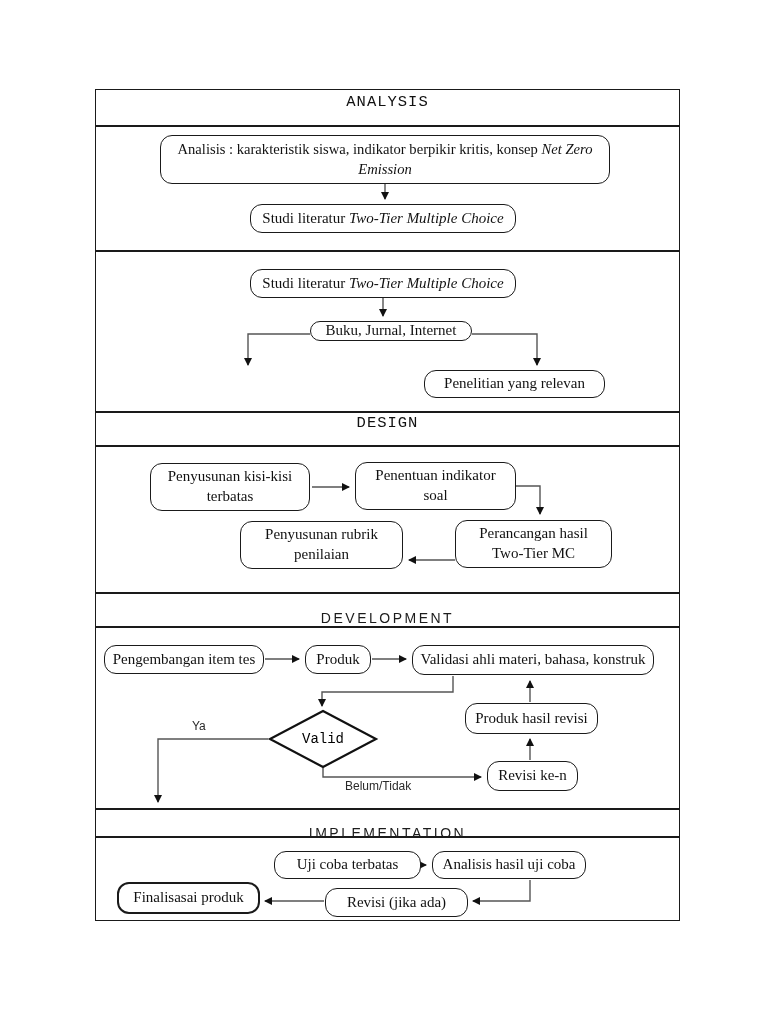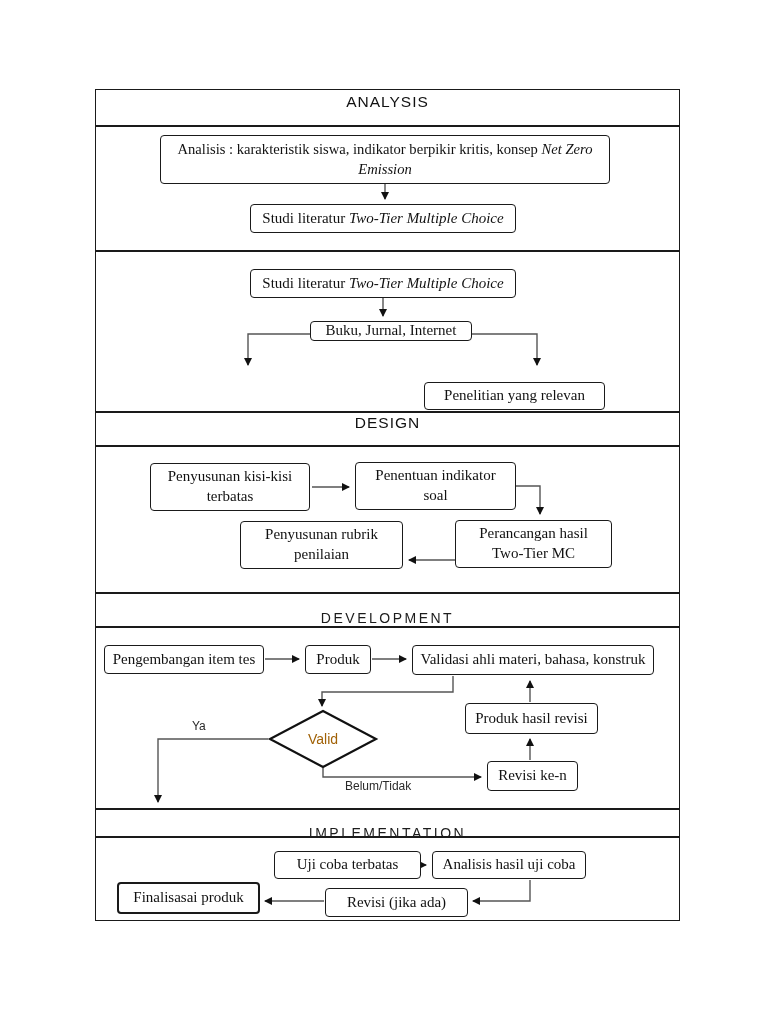--- a/index.html
+++ b/index.html
@@ -2,29 +2,29 @@
 <html><head>
 <meta charset="utf-8">
 <style>
   html,body{margin:0;padding:0;background:#ffffff;}
   .page{position:relative;width:768px;height:1024px;background:#ffffff;overflow:hidden;
         font-family:"Liberation Serif", serif;color:#111;}
   .frame{position:absolute;left:95px;top:89px;width:585px;height:832px;
          border:1.6px solid #1a1a1a;box-sizing:border-box;}
   .sep{position:absolute;left:95px;width:585px;height:1.6px;background:#1a1a1a;}
   .sec-head{position:absolute;left:95px;width:585px;text-align:center;}
-  .sec-serif{font-family:Liberation Sans, sans-serif;font-size:15.5px;letter-spacing:1px;}
+  .sec-serif{font-family:Liberation Mono, monospace;font-size:15.5px;letter-spacing:1px;}
   .sec-sans{font-family:"Liberation Sans", sans-serif;font-size:14px;letter-spacing:2.5px;color:#1c1c1c;margin-top:14px;}
-  .fbox{position:absolute;box-sizing:border-box;border:1.6px solid #1a1a1a;border-radius:4px;
+  .fbox{position:absolute;box-sizing:border-box;border:1.6px solid #1a1a1a;border-radius:12px;
         background:#ffffff;display:flex;align-items:center;justify-content:center;
         text-align:center;font-size:15px;line-height:1.32;padding:1px 6px;}
   .fbox .it{font-style:italic;}
   .fbox-bold{border-width:2.4px;text-align:right;}
   .flowlabel{position:absolute;font-family:"Liberation Sans", sans-serif;font-size:12px;color:#2a2a2a;}
-  .diamond-label{position:absolute;font-family:Liberation Sans, sans-serif;font-size:14px;color:#a16207;
+  .diamond-label{position:absolute;font-family:Liberation Mono, monospace;font-size:14px;color:#000000;
                  text-align:center;}
   svg.connectors{position:absolute;left:0;top:0;pointer-events:none;}
 </style>
 </head>
 <body>
 
 <div class="page">
 
   <div class="frame"></div>
   <div class="sep" style="top:125px"></div>
@@ -76,21 +76,21 @@
   <div class="fbox" style="left:250px;top:204px;width:266px;height:29px">
     <span><span>Studi literatur</span>
       <span class="it">Two-Tier Multiple Choice</span></span>
   </div>
 
   <div class="fbox" style="left:250px;top:269px;width:266px;height:29px">
     <span><span>Studi literatur</span>
       <span class="it">Two-Tier Multiple Choice</span></span>
   </div>
   <div class="fbox" style="left:310px;top:321px;width:162px;height:20px">Buku, Jurnal, Internet</div>
-  <div class="fbox" style="left:424px;top:382px;width:181px;height:28px">Penelitian yang relevan</div>
+  <div class="fbox" style="left:424px;top:370px;width:181px;height:28px">Penelitian yang relevan</div>
 
   <div class="fbox" style="left:150px;top:463px;width:160px;height:48px">Penyusunan kisi-kisi terbatas</div>
   <div class="fbox" style="left:355px;top:462px;width:161px;height:48px">Penentuan indikator soal</div>
   <div class="fbox" style="left:455px;top:520px;width:157px;height:48px">Perancangan hasil Two-Tier MC</div>
   <div class="fbox" style="left:240px;top:521px;width:163px;height:48px">Penyusunan rubrik penilaian</div>
 
   <div class="fbox" style="left:104px;top:645px;width:160px;height:29px">Pengembangan item tes</div>
   <div class="fbox" style="left:305px;top:645px;width:66px;height:29px">Produk</div>
   <div class="fbox" style="left:412px;top:645px;width:242px;height:30px">Validasi ahli materi, bahasa, konstruk</div>
   <div class="fbox" style="left:465px;top:703px;width:133px;height:31px">Produk hasil revisi</div>

